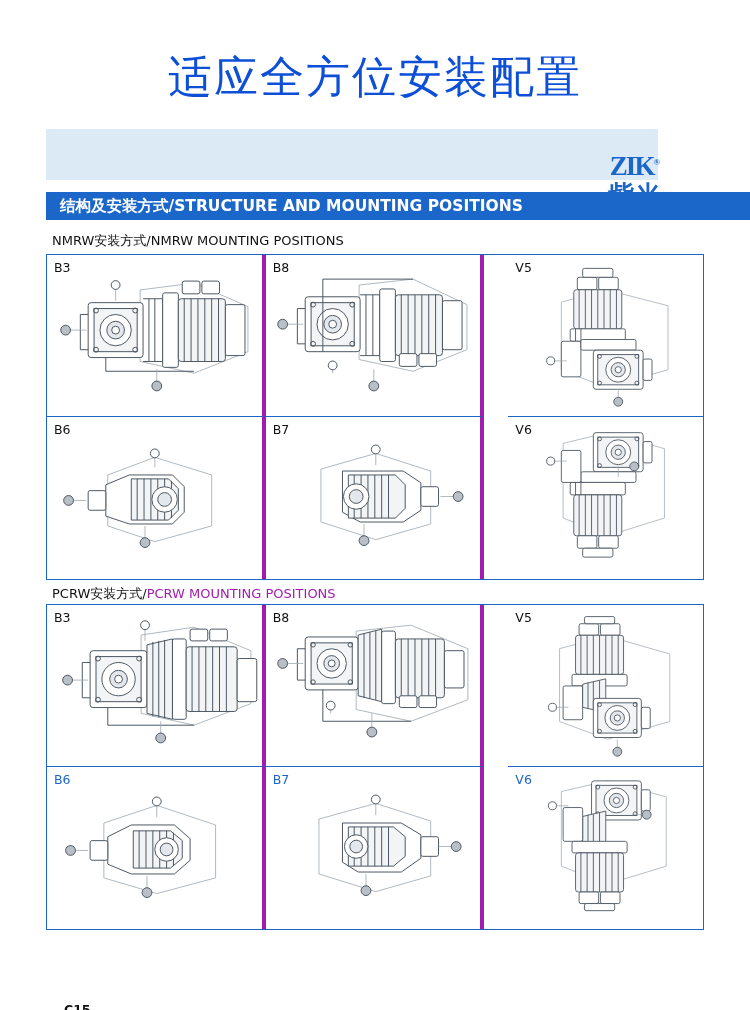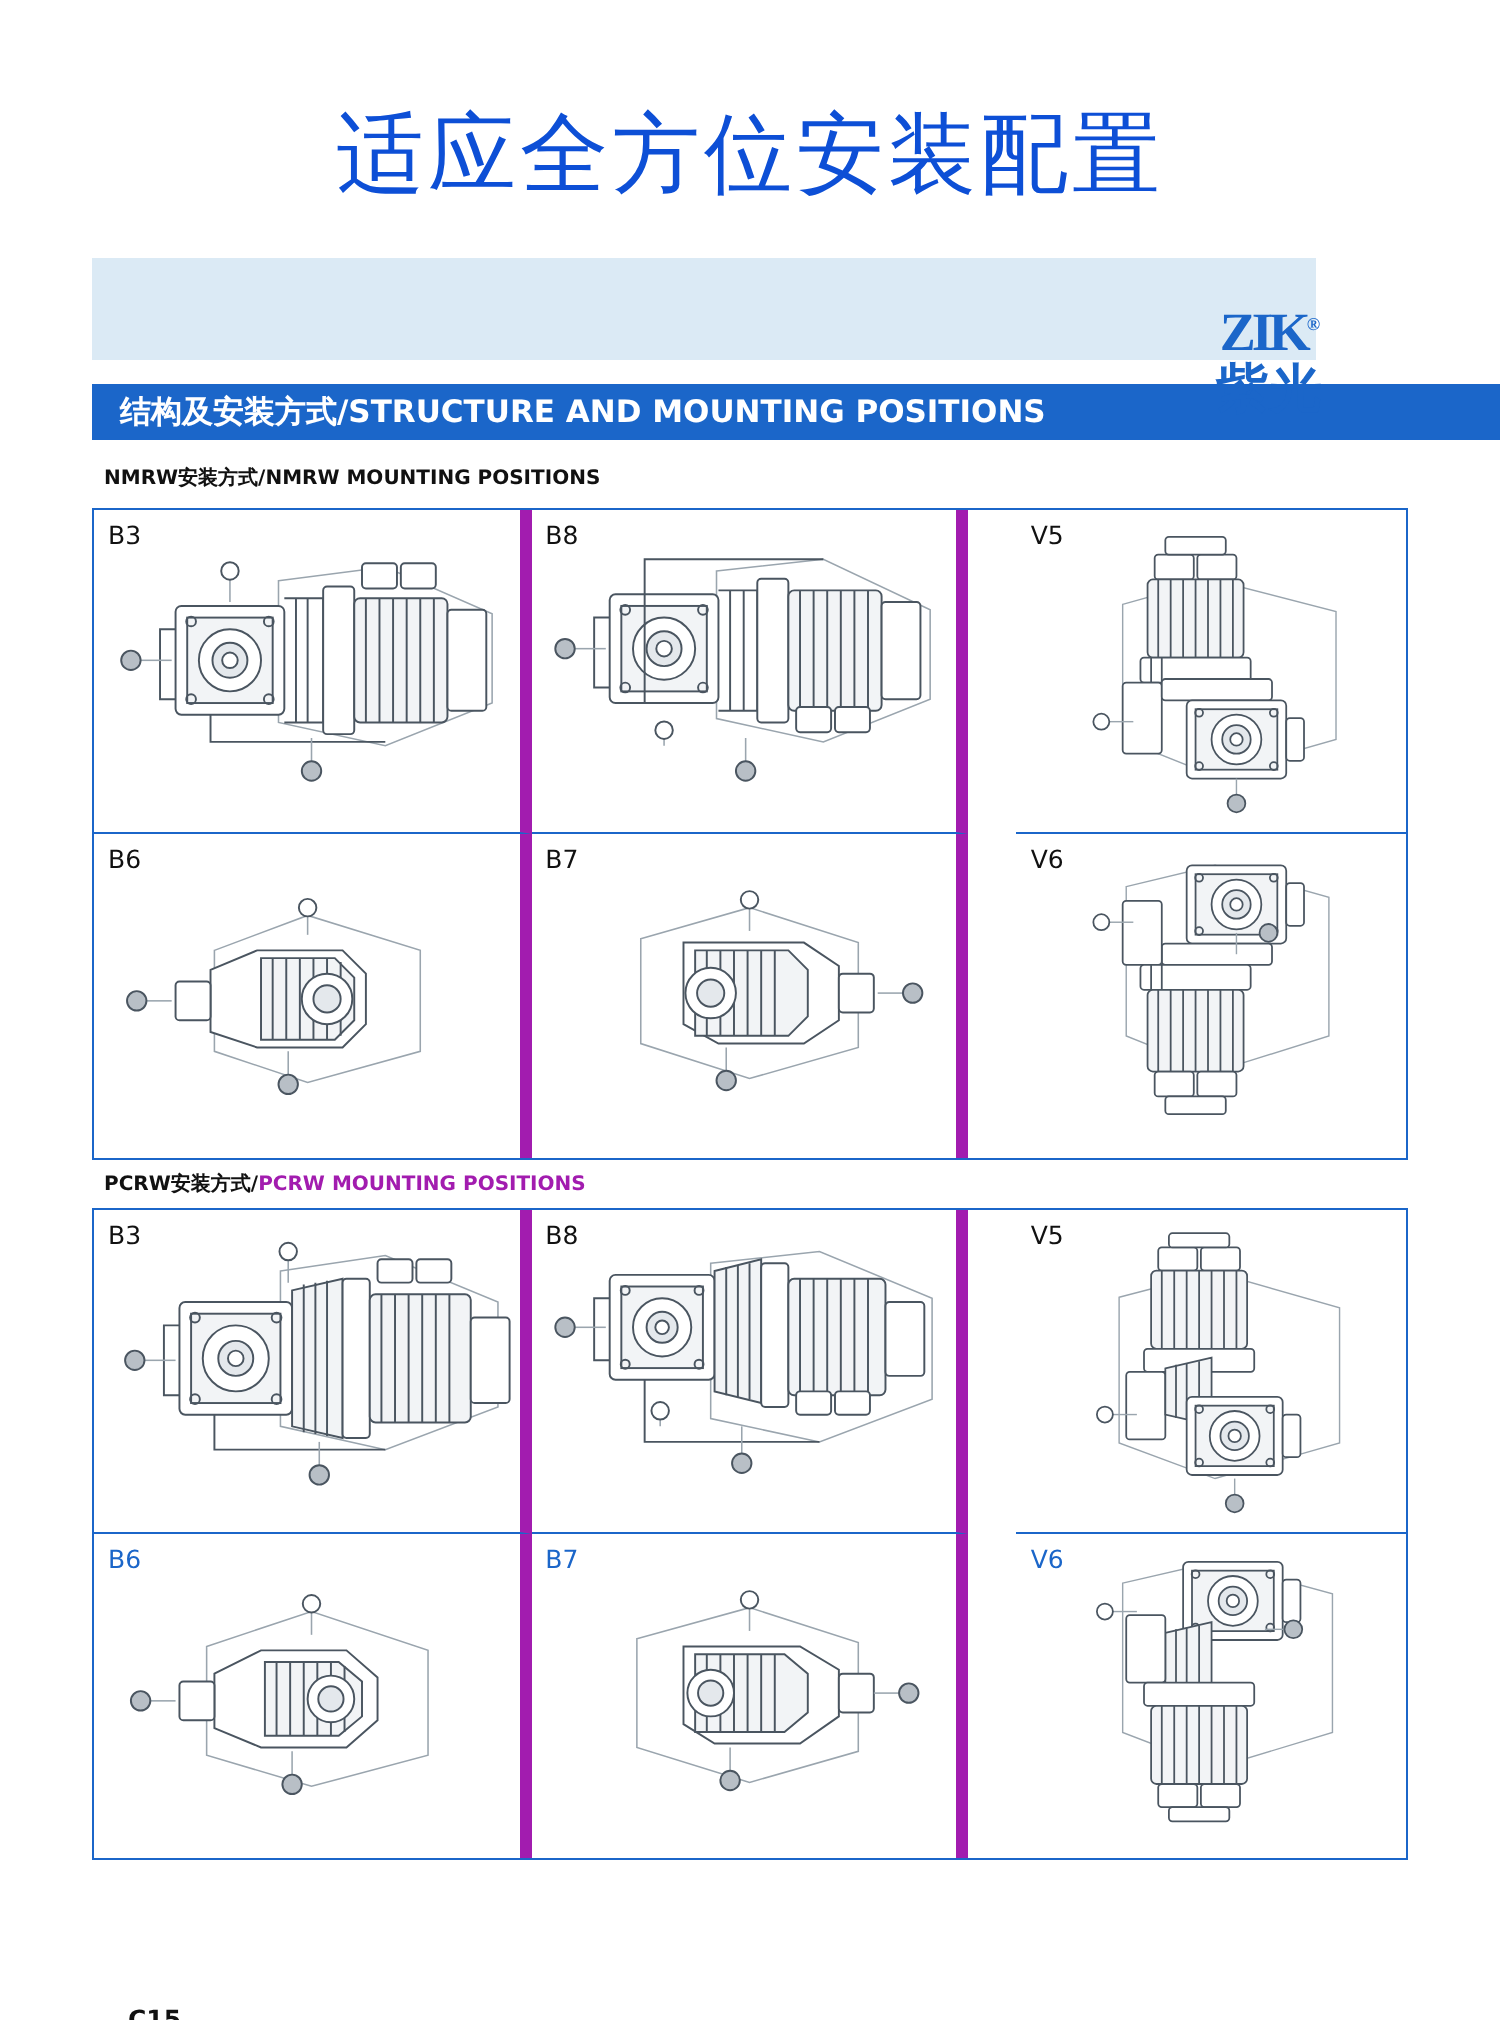--- a/index.html
+++ b/index.html
@@ -81,43 +81,43 @@
     font-weight: bold;
     color: #1b66c9;
     line-height: 30px;
     letter-spacing: 1px;
     font-family: "DejaVu Sans", "Liberation Sans", sans-serif;
   }
 
   
   .group-caption {
     position: absolute;
-    font-size: 10px;
-    font-weight: bold;
+    font-size: 13px;
+    font-weight: normal;
     color: #111111;
     white-space: nowrap;
     font-family: "DejaVu Sans", "Liberation Sans", sans-serif;
   }
   .group-caption .cn { color: #111111; }
   .group-caption.blue .en { color: #a21caf; }
 
   
   .grid {
     position: absolute;
     border: 1px solid #1b66c9;
     display: grid;
     grid-template-columns: 1fr 1fr 1fr;
     grid-template-rows: 1fr 1fr;
   }
   #grid-nmrw { left: 46px; top: 254px; width: 658px; height: 326px; }
   #grid-pcrw { left: 46px; top: 604px; width: 658px; height: 326px; }
 
   .cell {
     position: relative;
-    border-right: 6px solid #a21caf;
+    border-right: 4px solid #a21caf;
     border-bottom: 1px solid #1b66c9;
     overflow: hidden;
   }
   .cell:nth-child(3n) { border-right: none; margin-left: 24px; }
   .cell:nth-child(n+4) { border-bottom: none; }
 
   .cell-label {
     position: absolute;
     left: 7px; top: 5px;
     font-size: 12.5px;

